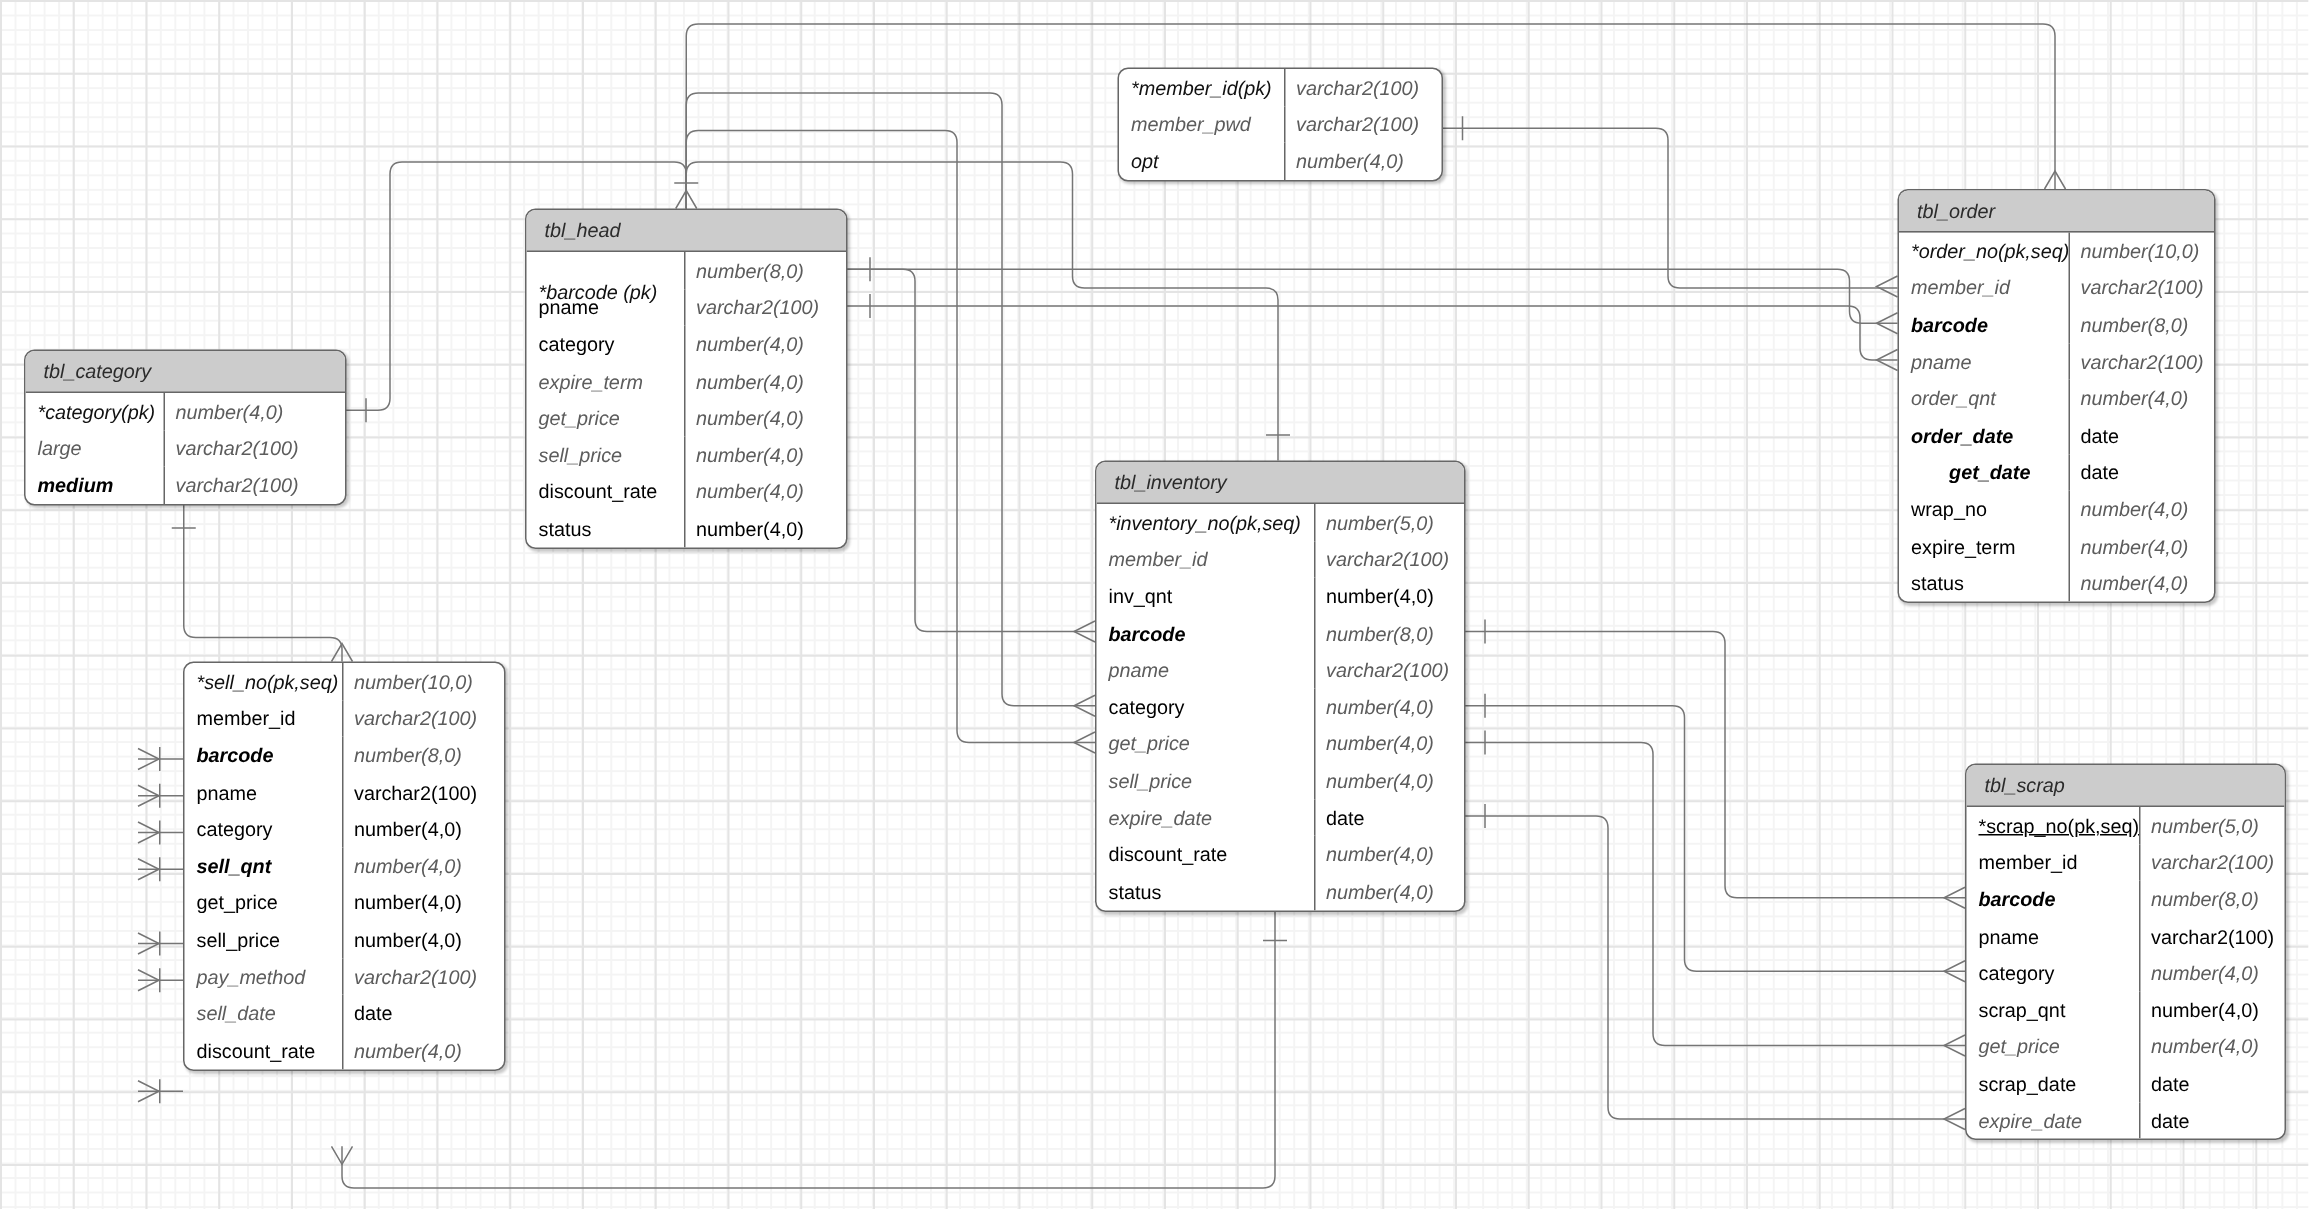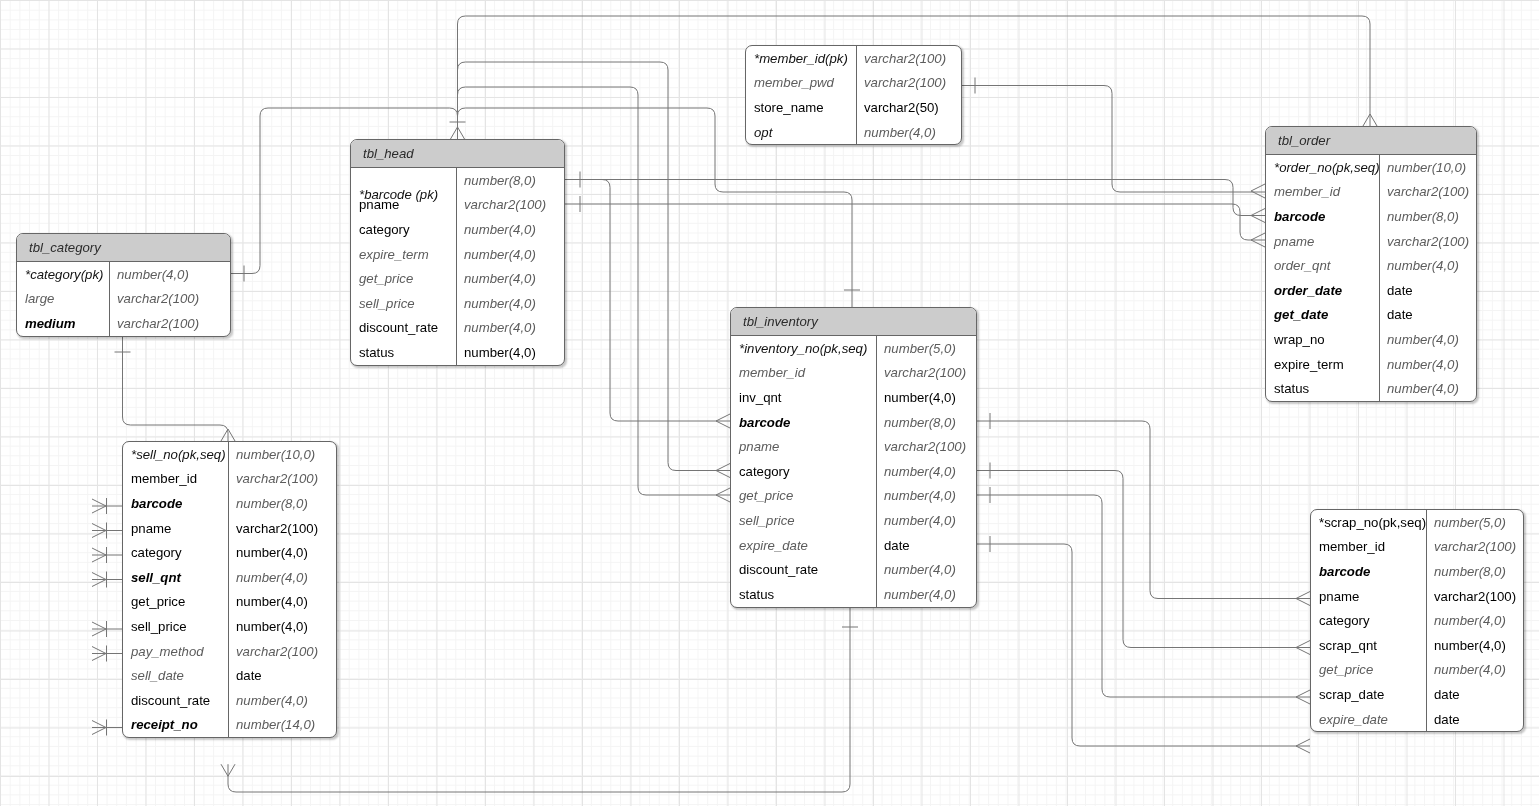--- a/index.html
+++ b/index.html
@@ -99,24 +99,20 @@
       <div class="erd-body">
         <div class="erd-row">
           <div class="erd-cell-name n-pk" style="width: 110px;">*member_id(pk)</div>
           <div class="erd-cell-type t-i">varchar2(100)</div>
         </div>
         <div class="erd-row">
           <div class="erd-cell-name n-opt" style="width: 110px;">member_pwd</div>
           <div class="erd-cell-type t-i">varchar2(100)</div>
         </div>
         <div class="erd-row">
-          <div class="erd-cell-name n-req" style="width: 110px;">store_name</div>
-          <div class="erd-cell-type t-r">varchar2(50)</div>
-        </div>
-        <div class="erd-row">
           <div class="erd-cell-name n-pk" style="width: 110px;">opt</div>
           <div class="erd-cell-type t-i">number(4,0)</div>
         </div>
       </div>
     </div>
   <div class="erd-table" style="left:350px;top:139px;width:213px;">
       <div class="erd-header">tbl_head</div>
       <div class="erd-body">
         <div class="erd-row">
           <div class="erd-cell-name n-pk" style="width: 105px; margin-top: 29px;">*barcode (pk)</div>
@@ -190,21 +186,21 @@
         </div>
         <div class="erd-row">
           <div class="erd-cell-name n-opt" style="width: 113px;">order_qnt</div>
           <div class="erd-cell-type t-i">number(4,0)</div>
         </div>
         <div class="erd-row">
           <div class="erd-cell-name n-bold" style="width: 113px;">order_date</div>
           <div class="erd-cell-type t-r">date</div>
         </div>
         <div class="erd-row">
-          <div class="erd-cell-name n-bold" style="width: 113px;">get_date</div>
+          <div class="erd-cell-name n-bold" style="width: 113px; text-align: center;">get_date</div>
           <div class="erd-cell-type t-r">date</div>
         </div>
         <div class="erd-row">
           <div class="erd-cell-name n-req" style="width: 113px;">wrap_no</div>
           <div class="erd-cell-type t-i">number(4,0)</div>
         </div>
         <div class="erd-row">
           <div class="erd-cell-name n-req" style="width: 113px;">expire_term</div>
           <div class="erd-cell-type t-i">number(4,0)</div>
         </div>
@@ -302,30 +298,27 @@
           <div class="erd-cell-type t-i">varchar2(100)</div>
         </div>
         <div class="erd-row">
           <div class="erd-cell-name n-opt" style="width: 105px;">sell_date</div>
           <div class="erd-cell-type t-r">date</div>
         </div>
         <div class="erd-row">
           <div class="erd-cell-name n-req" style="width: 105px;">discount_rate</div>
           <div class="erd-cell-type t-i">number(4,0)</div>
         </div>
-        <div class="erd-row">
-          <div class="erd-cell-name n-bold" style="width: 105px;">receipt_no</div>
-          <div class="erd-cell-type t-i">number(14,0)</div>
-        </div>
       </div>
     </div>
   <div class="erd-table" style="left:1310px;top:509px;width:212px;">
-      <div class="erd-body">
-        <div class="erd-row">
-          <div class="erd-cell-name n-req" style="width: 115px;">*scrap_no(pk,seq)</div>
+      <div class="erd-header">tbl_scrap</div>
+      <div class="erd-body">
+        <div class="erd-row">
+          <div class="erd-cell-name n-req" style="width: 115px; text-decoration: underline;">*scrap_no(pk,seq)</div>
           <div class="erd-cell-type t-i">number(5,0)</div>
         </div>
         <div class="erd-row">
           <div class="erd-cell-name n-req" style="width: 115px;">member_id</div>
           <div class="erd-cell-type t-i">varchar2(100)</div>
         </div>
         <div class="erd-row">
           <div class="erd-cell-name n-bold" style="width: 115px;">barcode</div>
           <div class="erd-cell-type t-i">number(8,0)</div>
         </div>

